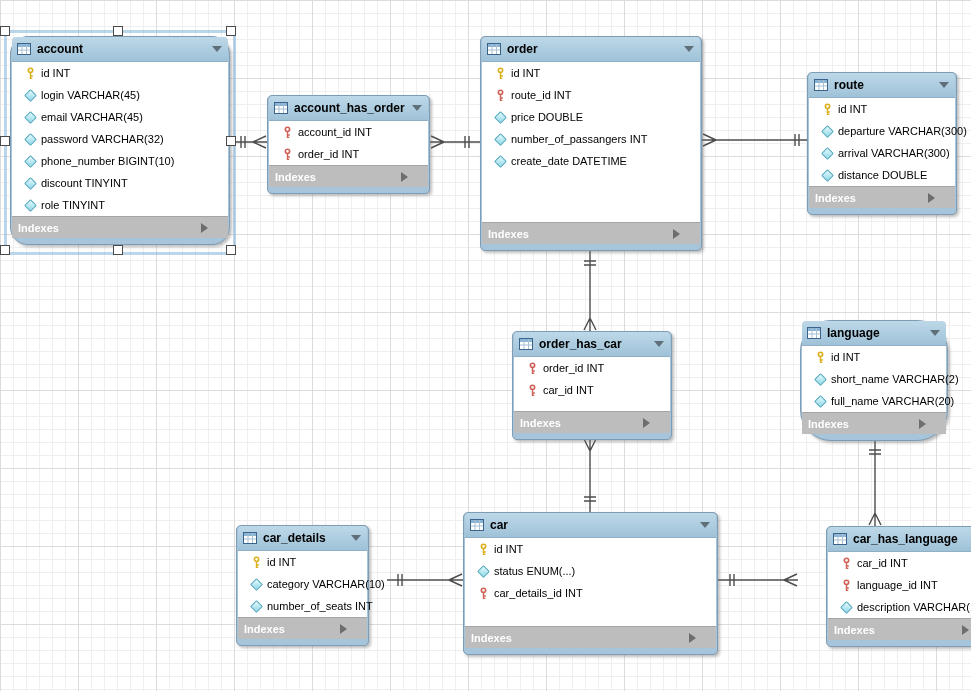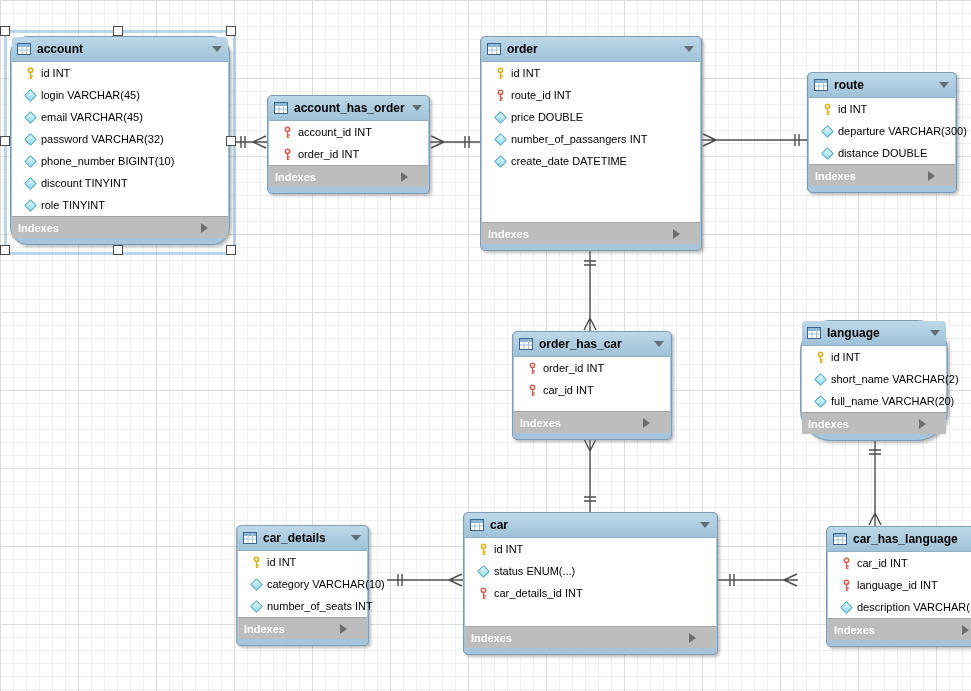--- a/index.html
+++ b/index.html
@@ -246,20 +246,26 @@
         <div class="trow">
           <span class="cicon">
             <span class="diamond"></span>
           </span>
           <span class="ctext">departure VARCHAR(300)</span>
         </div>
         <div class="trow">
           <span class="cicon">
             <span class="diamond"></span>
           </span>
+          <span class="ctext">arrival VARCHAR(300)</span>
+        </div>
+        <div class="trow">
+          <span class="cicon">
+            <span class="diamond"></span>
+          </span>
           <span class="ctext">distance DOUBLE</span>
         </div>
       </div>
       <div class="tfoot">
         <span class="flabel">Indexes</span>
         <span class="farrow"></span>
       </div>
     </div>
     <div class="table" style="left: 512px; top: 331px; width: 160px;">
       <div class="thead">

